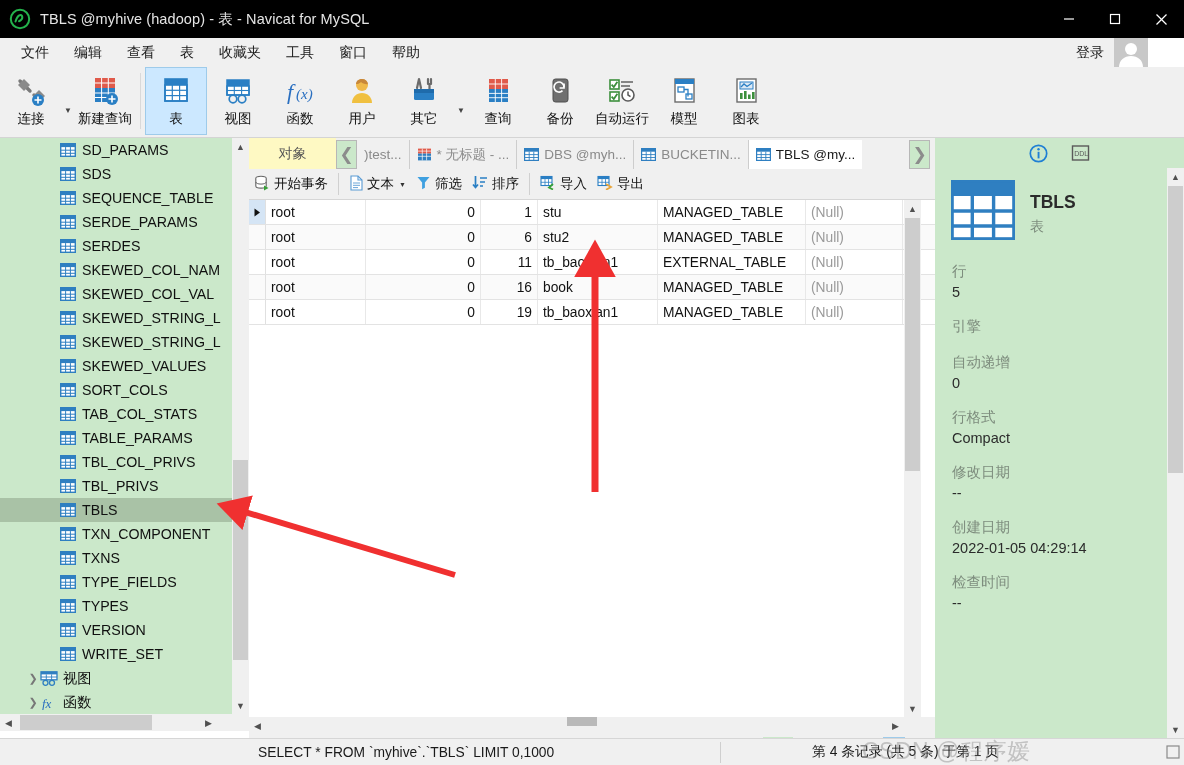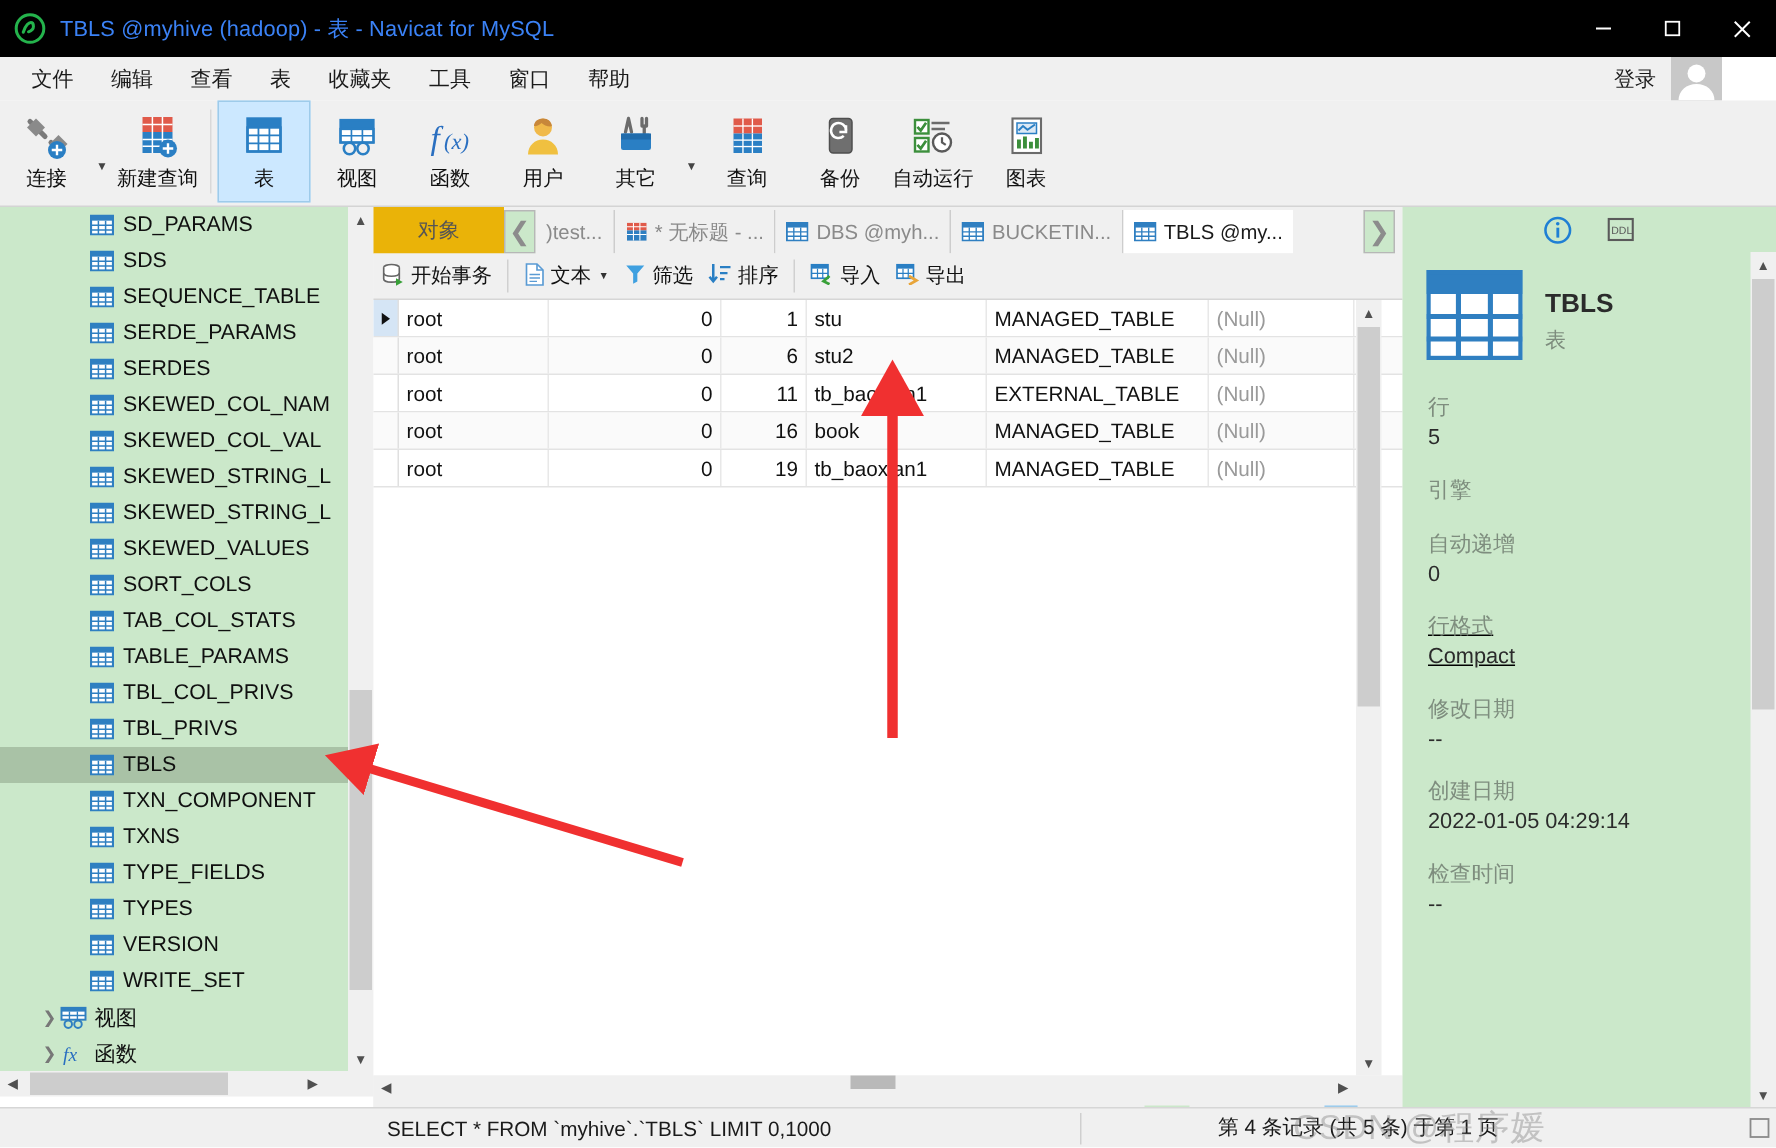--- a/index.html
+++ b/index.html
@@ -13,21 +13,21 @@
   #app { position: relative; width: 1184px; height: 765px; }
 
   
   .titlebar {
     position: absolute; left: 0; top: 0; width: 1184px; height: 38px;
     background: #000000; color: #ffffff;
     display: flex; align-items: center;
   }
   .tb-logo { width: 22px; height: 22px; margin-left: 9px; margin-right: 9px; position: relative; }
   .tb-logo svg { display: block; }
-  .tb-title { font-size: 14.5px; letter-spacing: .1px; color: #3b82f6; }
+  .tb-title { font-size: 14.5px; letter-spacing: .1px; color: #e5e5e5; }
   .tb-btns { position: absolute; right: 0; top: 0; height: 38px; display: flex; }
   .tb-btn {
     width: 46px; height: 38px; display: flex; align-items: center; justify-content: center;
     color: #ffffff; font-size: 13px;
   }
   .tb-btn svg { display: block; }
 
   
   .menubar {
     position: absolute; left: 0; top: 38px; width: 1148px; height: 29px;
@@ -101,21 +101,21 @@
   }
   .sb-hscroll .thumb { position:absolute; top:1px; height:15px; background:#cdcdcd; }
 
   
   .middle { position: absolute; left: 249px; top: 0; width: 686px; height: 600px; background: #f0f0f0; }
 
   .tabstrip { position: absolute; left: 0; top: 0; width: 686px; height: 31px; background: #f0f0f0; }
   .objtab {
     position: absolute; left: 0; top: 0; width: 87px; height: 31px;
     display: flex; align-items: center; justify-content: center;
-    font-size: 14px; color: #555; background: #eab308;
+    font-size: 14px; color: #555; background: #fef9c3;
   }
   .navarrow {
     position: absolute; top: 2px; width: 21px; height: 29px; background: #cbe8ca;
     display: flex; align-items: center; justify-content: center; color: #8c8c8c; font-size: 17px;
     border: 1px solid #b7b7b7;
   }
   .tabs-wrap { position: absolute; left: 108px; top: 2px; height: 29px; display: flex; overflow: hidden; width: 552px; }
   .dtab {
     height: 29px; display: flex; align-items: center; gap: 5px;
     padding: 0 7px; font-size: 13.5px; color: #8a8a8a; background: #f0f0f0;
@@ -420,20 +420,32 @@
             <path d="M6.6 8.6 L8.8 11 L12.4 5.8" fill="none" stroke="#3c8f3c" stroke-width="1.8"></path>
             <line x1="16" y1="6" x2="28" y2="6" stroke="#6b6b6b" stroke-width="1.6"></line>
             <line x1="16" y1="10" x2="25" y2="10" stroke="#6b6b6b" stroke-width="1.6"></line>
             <rect x="5" y="16" width="9" height="9" fill="#fff" stroke="#3c8f3c" stroke-width="1.6"></rect>
             <path d="M6.6 20.6 L8.8 23 L12.4 17.8" fill="none" stroke="#3c8f3c" stroke-width="1.8"></path>
             <circle cx="23" cy="19" r="6" fill="#fff" stroke="#5a5a5a" stroke-width="1.6"></circle>
             <path d="M23 15.5 V19 L25.5 20.6" stroke="#5a5a5a" stroke-width="1.5" fill="none"></path>
           </svg>
         </div>
         <div class="lb">自动运行</div>
+      </div>
+      <div class="tbitem">
+        <div class="ic">
+          <svg width="32" height="30" viewBox="0 0 32 30">
+            <rect x="7" y="3" width="19" height="23" fill="#fff" stroke="#6b6b6b" stroke-width="1.4"></rect>
+            <rect x="7" y="3" width="19" height="5" fill="#2a7fc4"></rect>
+            <rect x="10" y="11" width="6" height="5" fill="none" stroke="#2a7fc4" stroke-width="1.3"></rect>
+            <rect x="18" y="18" width="6" height="5" fill="none" stroke="#2a7fc4" stroke-width="1.3"></rect>
+            <path d="M16 13.5 h4 v7" fill="none" stroke="#2a7fc4" stroke-width="1.3"></path>
+          </svg>
+        </div>
+        <div class="lb">模型</div>
       </div>
       <div class="tbitem">
         <div class="ic">
           <svg width="32" height="30" viewBox="0 0 32 30">
             <rect x="7" y="3" width="19" height="23" fill="#fff" stroke="#6b6b6b" stroke-width="1.4"></rect>
             <rect x="10" y="6" width="13" height="7" fill="#dce9f5" stroke="#2a7fc4" stroke-width="1"></rect>
             <path d="M11 11 L14 8 L17 10.5 L22 7" fill="none" stroke="#2a7fc4" stroke-width="1.3"></path>
             <rect x="10" y="17" width="2.6" height="6" fill="#3c8f3c"></rect>
             <rect x="14" y="15" width="2.6" height="8" fill="#3c8f3c"></rect>
             <rect x="18" y="18.5" width="2.6" height="4.5" fill="#3c8f3c"></rect>
@@ -1092,21 +1104,21 @@
             <div class="prop-k">行</div>
             <div class="prop-v">5</div>
           </div>
           <div class="prop" style="margin-bottom: 17px;">
             <div class="prop-k">引擎</div>
           </div>
           <div class="prop" style="margin-bottom: 17px;">
             <div class="prop-k">自动递增</div>
             <div class="prop-v">0</div>
           </div>
-          <div class="prop" style="margin-bottom: 17px; text-decoration: underline;">
+          <div class="prop" style="margin-bottom: 17px;">
             <div class="prop-k">行格式</div>
             <div class="prop-v">Compact</div>
           </div>
           <div class="prop" style="margin-bottom: 17px;">
             <div class="prop-k">修改日期</div>
             <div class="prop-v">--</div>
           </div>
           <div class="prop" style="margin-bottom: 17px;">
             <div class="prop-k">创建日期</div>
             <div class="prop-v">2022-01-05 04:29:14</div>

